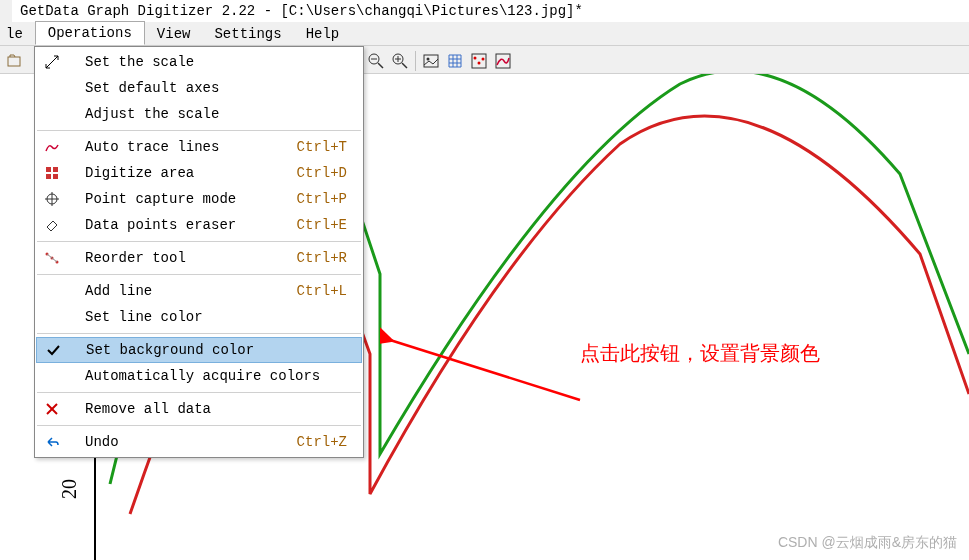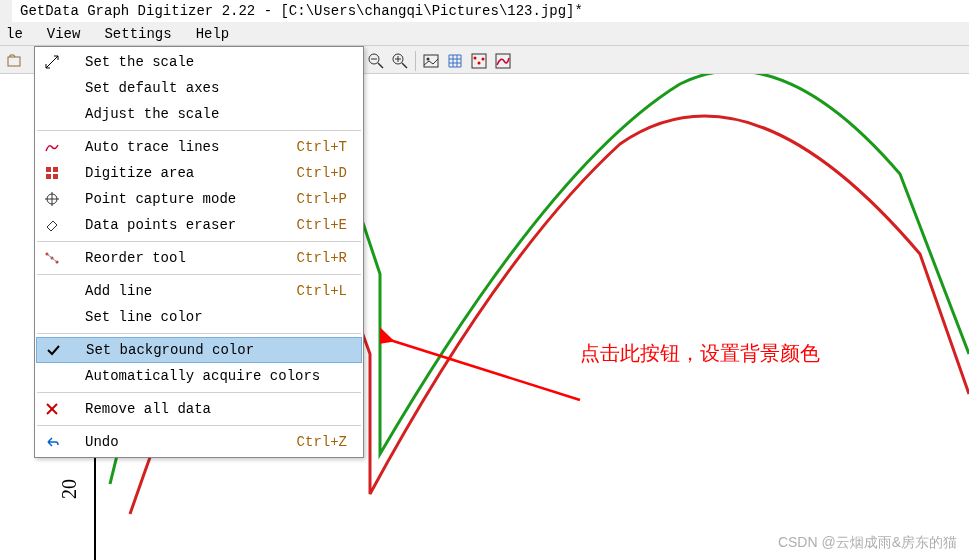--- a/index.html
+++ b/index.html
@@ -149,20 +149,21 @@
   </style>
 </head>
 <body>
 
 <div class="title-bar">
   <span>GetData Graph Digitizer 2.22 - [C:\Users\changqi\Pictures\123.jpg]*</span>
 </div>
 
 <div class="menu-bar">
   <div class="menu-item file-partial">le</div>
+  <div class="menu-item active">Operations</div>
   <div class="menu-item">View</div>
   <div class="menu-item">Settings</div>
   <div class="menu-item">Help</div>
 </div>
 
 <div class="toolbar">
   <div class="toolbar-icon">
     <svg width="16" height="16">
         <rect x="1" y="5" width="12" height="9" fill="none" stroke="#8a6d3b" stroke-width="1"></rect>
         <path d="M3 5 L3 3 L7 3 L8 5" fill="none" stroke="#8a6d3b"></path>

